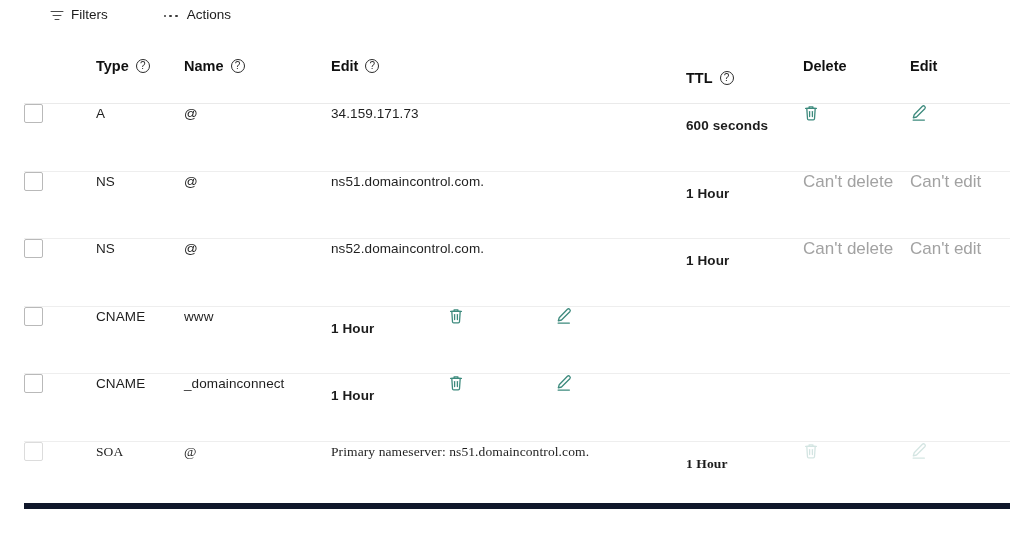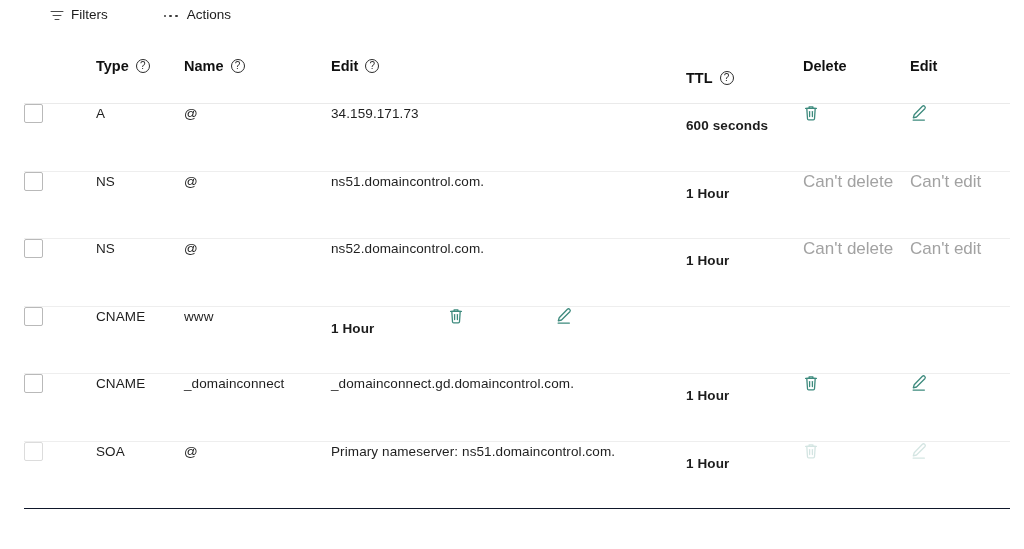--- a/index.html
+++ b/index.html
@@ -101,21 +101,21 @@
     box-sizing: border-box;
   }
   .row.head {
     height: 46px;
     border-bottom: 1px solid #eaeaea;
   }
   .row.body {
     height: 67.5px;
     border-bottom: 1px solid #eeeeee;
   }
-  .row.body:last-child { border-bottom: 1px solid #0f172a; }
+  .row.body:last-child { border-bottom: 6px solid #0f172a; font-family: Liberation Serif, serif; }
 
   .c-check { width: 72px; flex: none; display: flex; align-items: center; }
   .c-type  { width: 88px; flex: none; }
   .c-name  { width: 147px; flex: none; }
   .c-data  { width: 355px; flex: none; }
   .c-ttl   { width: 117px; flex: none; margin-top: 12px; }
   .c-del   { width: 107px; flex: none; }
   .c-edit  { width: 100px; flex: none; }
 
   .head .hcell {
@@ -314,21 +314,20 @@
                 <path d="M3.1 16.1h11.3"></path>
               </svg>
             </button></div>
         </div>
         <div class="row body">
           <div class="c-check">
             <div class="checkbox"></div>
           </div>
           <div class="c-type"><span class="cell-txt">CNAME</span></div>
           <div class="c-name"><span class="cell-txt">_domainconnect</span></div>
-          <div class="c-data"><span class="cell-txt">_domainconnect.gd.domaincontrol.com.</span></div>
           <div class="c-ttl"><span class="cell-txt">1 Hour</span></div>
           <div class="c-del"><button class="act-btn">
               <svg width="16" height="18" viewBox="0 0 16 18" fill="none" stroke="#3d8a7d" stroke-width="1.3" stroke-linecap="round" stroke-linejoin="round">
                 <path d="M2.6 4.4h10.8"></path>
                 <path d="M6.1 4.4V2.8h3.8v1.6"></path>
                 <path d="M3.8 4.4h8.4l-.7 10.3a1.2 1.2 0 0 1-1.2 1.1H5.7a1.2 1.2 0 0 1-1.2-1.1z"></path>
                 <path d="M6.6 7.6v5"></path>
                 <path d="M9.4 7.6v5"></path>
               </svg>
             </button></div>

